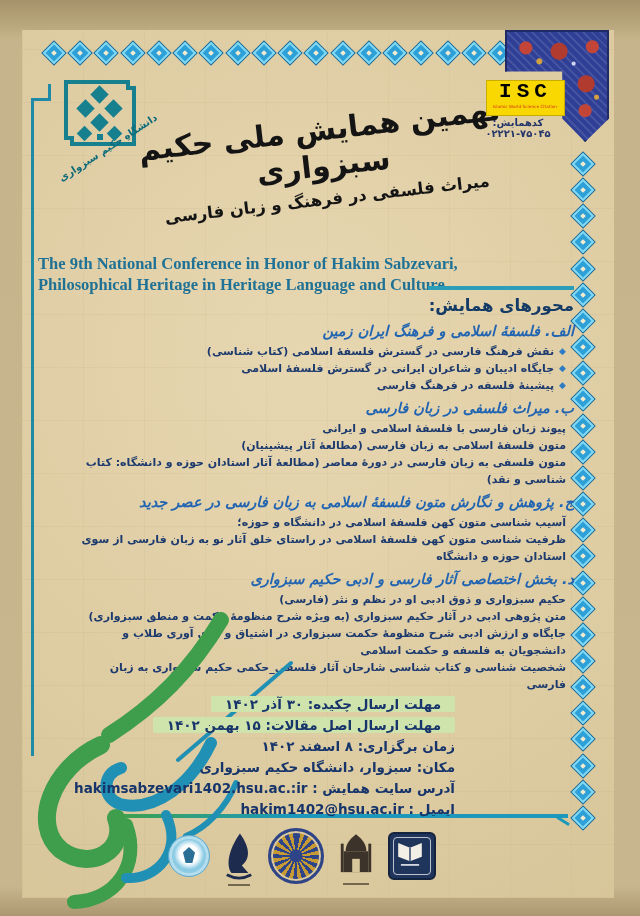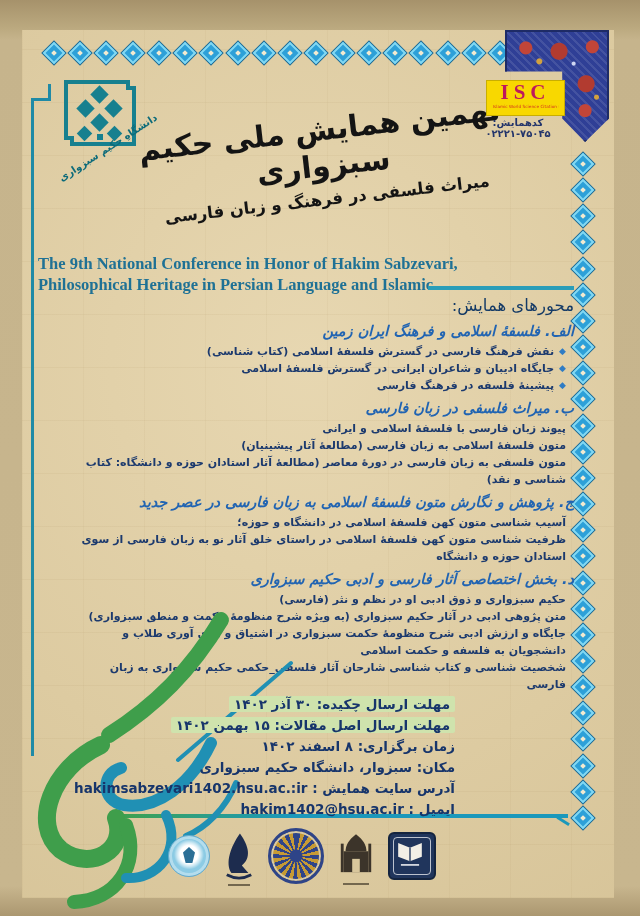--- a/index.html
+++ b/index.html
@@ -42,44 +42,44 @@
   .left-line-v{position:absolute;left:31px;top:98px;width:3px;height:658px;background:#1f8aa6;}
   .left-line-h{position:absolute;left:31px;top:98px;width:20px;height:3px;background:#1f8aa6;}
   .left-line-v2{position:absolute;left:48px;top:84px;width:3px;height:17px;background:#1f8aa6;}
   
   .hsu-logo{position:absolute;left:52px;top:76px;width:100px;height:120px;}
   .hsu-caption{position:absolute;left:-4px;top:66px;width:120px;transform:rotate(-33deg);
     font-size:10px;font-weight:bold;color:#0d6b7a;text-align:center;}
   
   .isc-box{position:absolute;left:486px;top:80px;width:77px;height:34px;background:#f8d800;
     border:1px solid #c9ae00;text-align:center;z-index:3;}
-  .isc-acronym{font-family:Liberation Serif, serif;font-weight:bold;font-size:21px;line-height:22px;
-    letter-spacing:5px;color:#be185d;}
+  .isc-acronym{font-family:Liberation Mono, monospace;font-weight:bold;font-size:21px;line-height:22px;
+    letter-spacing:5px;color:#000000;}
   .isc-sub{font-size:5px;line-height:6px;color:#d42f1f;white-space:nowrap;overflow:hidden;transform:scale(.85);}
   .isc-code{position:absolute;left:468px;top:117px;width:100px;text-align:center;font-size:10px;
     font-weight:bold;color:#23356b;direction:rtl;z-index:3;}
   
   .fa-title{position:absolute;left:105px;top:112px;width:436px;transform:rotate(-6.5deg);
     direction:rtl;text-align:center;color:#141414;}
   .fa-title .l1{font-size:30px;font-weight:bold;line-height:36px;letter-spacing:-1px;}
   .fa-title .l2{font-size:16.5px;font-weight:bold;line-height:24px;margin-top:4px;}
   
   .en-title{position:absolute;left:38px;top:238px;width:525px;color:#1f7195;
     font-family:"Liberation Serif",serif;font-weight:bold;font-size:16.5px;line-height:20.5px;margin-top:16px;}
   
   .content{position:absolute;left:70px;right:66px;top:286px;direction:rtl;text-align:right;}
   .topics-rule{width:146px;height:4px;background:#2a9db8;margin-bottom:5px;}
-  .topics-header{font-size:16.5px;font-weight:normal;color:#143a66;line-height:22px;margin-bottom:4px;}
+  .topics-header{font-size:16.5px;font-weight:bold;color:#143a66;line-height:22px;margin-bottom:4px;}
   .sec-heading{font-size:14.5px;line-height:20px;margin:4px 0 2px;color:#2164b2;font-weight:bold;font-style:italic;}
   .sec-item{font-size:11px;line-height:17px;color:#1c3a6e;font-weight:bold;padding-right:8px;}
   .dmd-bullet{color:#2f7cc4;font-size:9px;margin-left:5px;vertical-align:1px;}
   
   .info{position:absolute;right:185px;top:694px;direction:rtl;text-align:right;z-index:2;}
   .info-line{font-size:13.5px;line-height:21px;font-weight:bold;color:#17356b;white-space:nowrap;}
-  .hl{background:#cfe3ad;border-radius:2px;padding:0 5px;box-decoration-break:clone;}
+  .hl{background:#cfe3ad;border-radius:2px;padding:0 14px;box-decoration-break:clone;}
   
   .bottom-rule{position:absolute;left:118px;top:814px;width:450px;height:4px;z-index:1;
     background:linear-gradient(90deg,#3fa04b 0%,#2f9f7e 16%,#1b98bb 38%,#1b98bb 100%);}
   .bottom-rule::after{content:"";position:absolute;right:-4px;top:2px;width:14px;height:3px;
     background:#1b98bb;transform:rotate(32deg);transform-origin:left top;}
   .logos-row{position:absolute;left:168px;top:828px;display:flex;align-items:center;gap:13px;z-index:2;}
   .logo-tehran{width:40px;height:40px;border-radius:50%;
     background:radial-gradient(circle at 50% 46%,#ffffff 0 9px,rgba(255,255,255,.55) 12px,#8ccbe4 15px);
     background-color:#8ccbe4;border:1px solid #64a9cb;box-shadow:inset 0 0 0 3px rgba(255,255,255,.35);position:relative;}
   .logo-tehran::after{content:"";position:absolute;left:14px;top:11px;width:12px;height:16px;
@@ -181,21 +181,21 @@
     <span dir="ltr">۰۲۲۲۱-۷۵۰۴۵</span>
   </div>
 
   <div class="fa-title">
     <div class="l1">نهمین همایش ملی حکیم سبزواری</div>
     <div class="l2">میراث فلسفی در فرهنگ و زبان فارسی</div>
   </div>
 
   <div class="en-title">
     <div>The 9th National Conference in Honor of Hakim Sabzevari,</div>
-    <div>Philosophical Heritage in Persian Language and Islamic</div>
+    <div>Philosophical Heritage in Heritage Language and Culture</div>
   </div>
 
   <div class="content">
     <div class="topics-rule"></div>
     <div class="topics-header">محورهای همایش:</div>
     <div>
         <div class="sec-heading">الف. فلسفهٔ اسلامی و فرهنگ ایران زمین</div>
         <div class="sec-item"><span class="dmd-bullet">◆</span><span>نقش فرهنگ فارسی در گسترش فلسفهٔ اسلامی (کتاب شناسی)</span></div>
         <div class="sec-item"><span class="dmd-bullet">◆</span><span>جایگاه ادیبان و شاعران ایرانی در گسترش فلسفهٔ اسلامی</span></div>
         <div class="sec-item"><span class="dmd-bullet">◆</span><span>پیشینهٔ فلسفه در فرهنگ فارسی</span></div>

